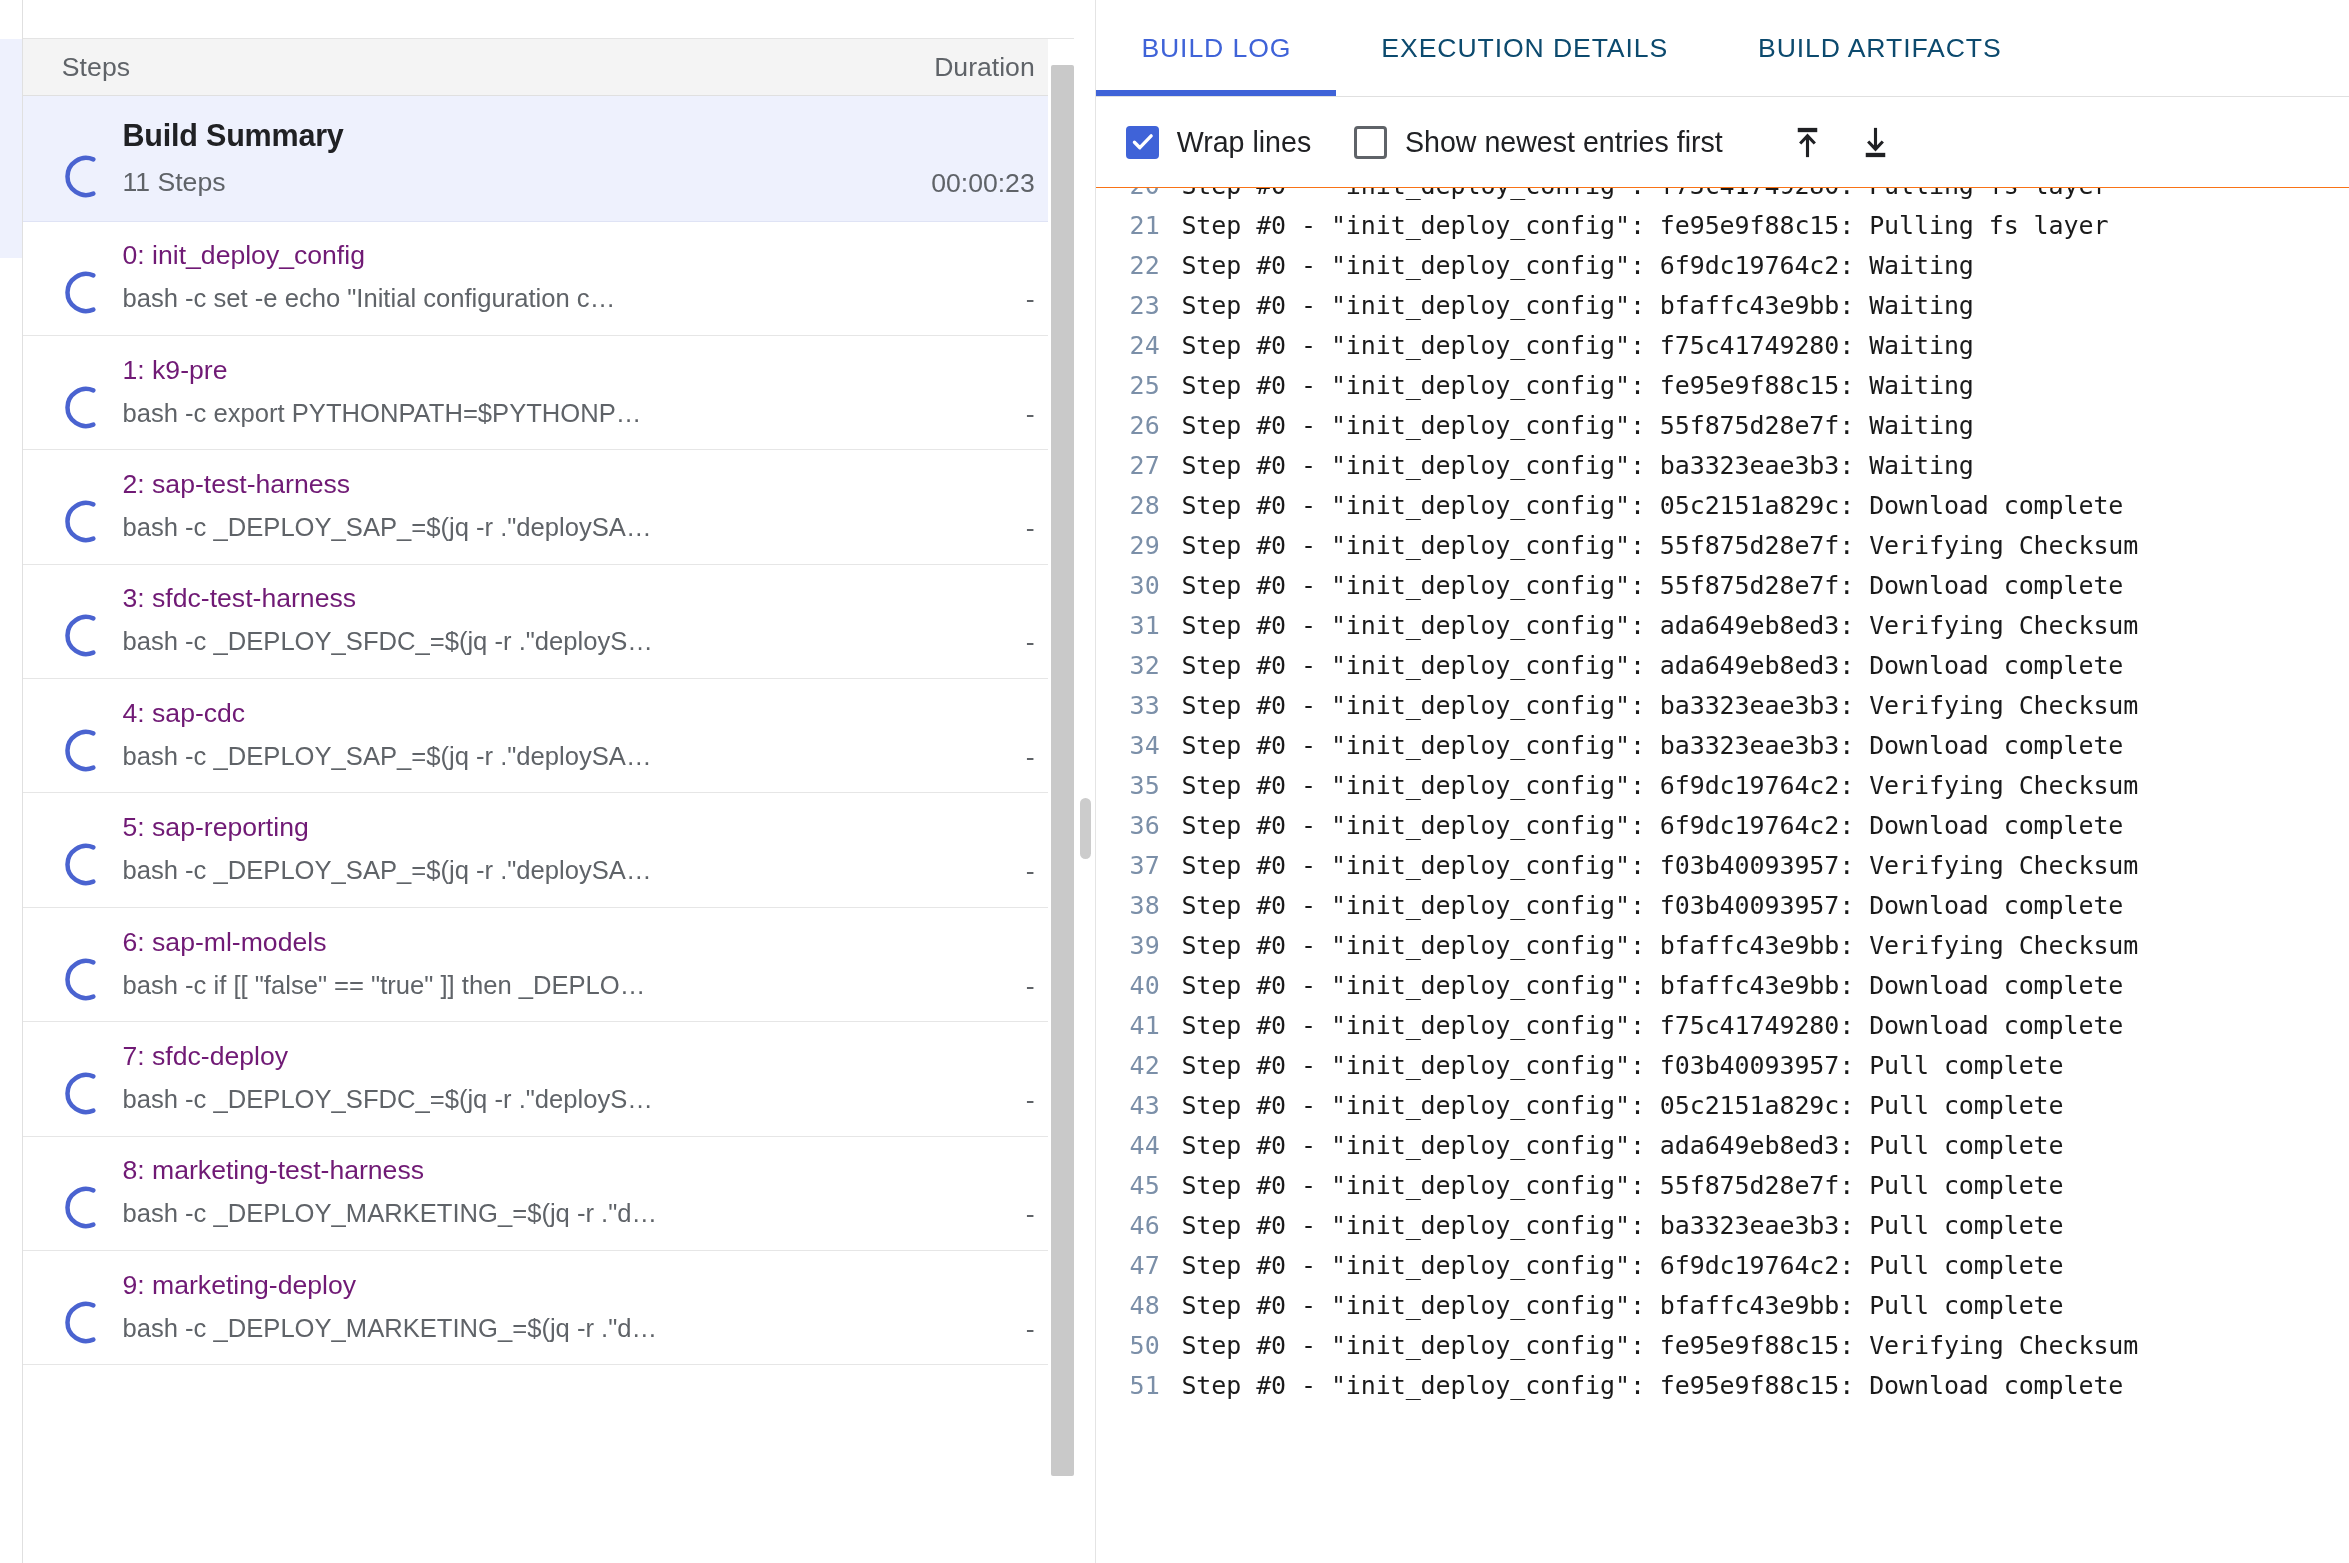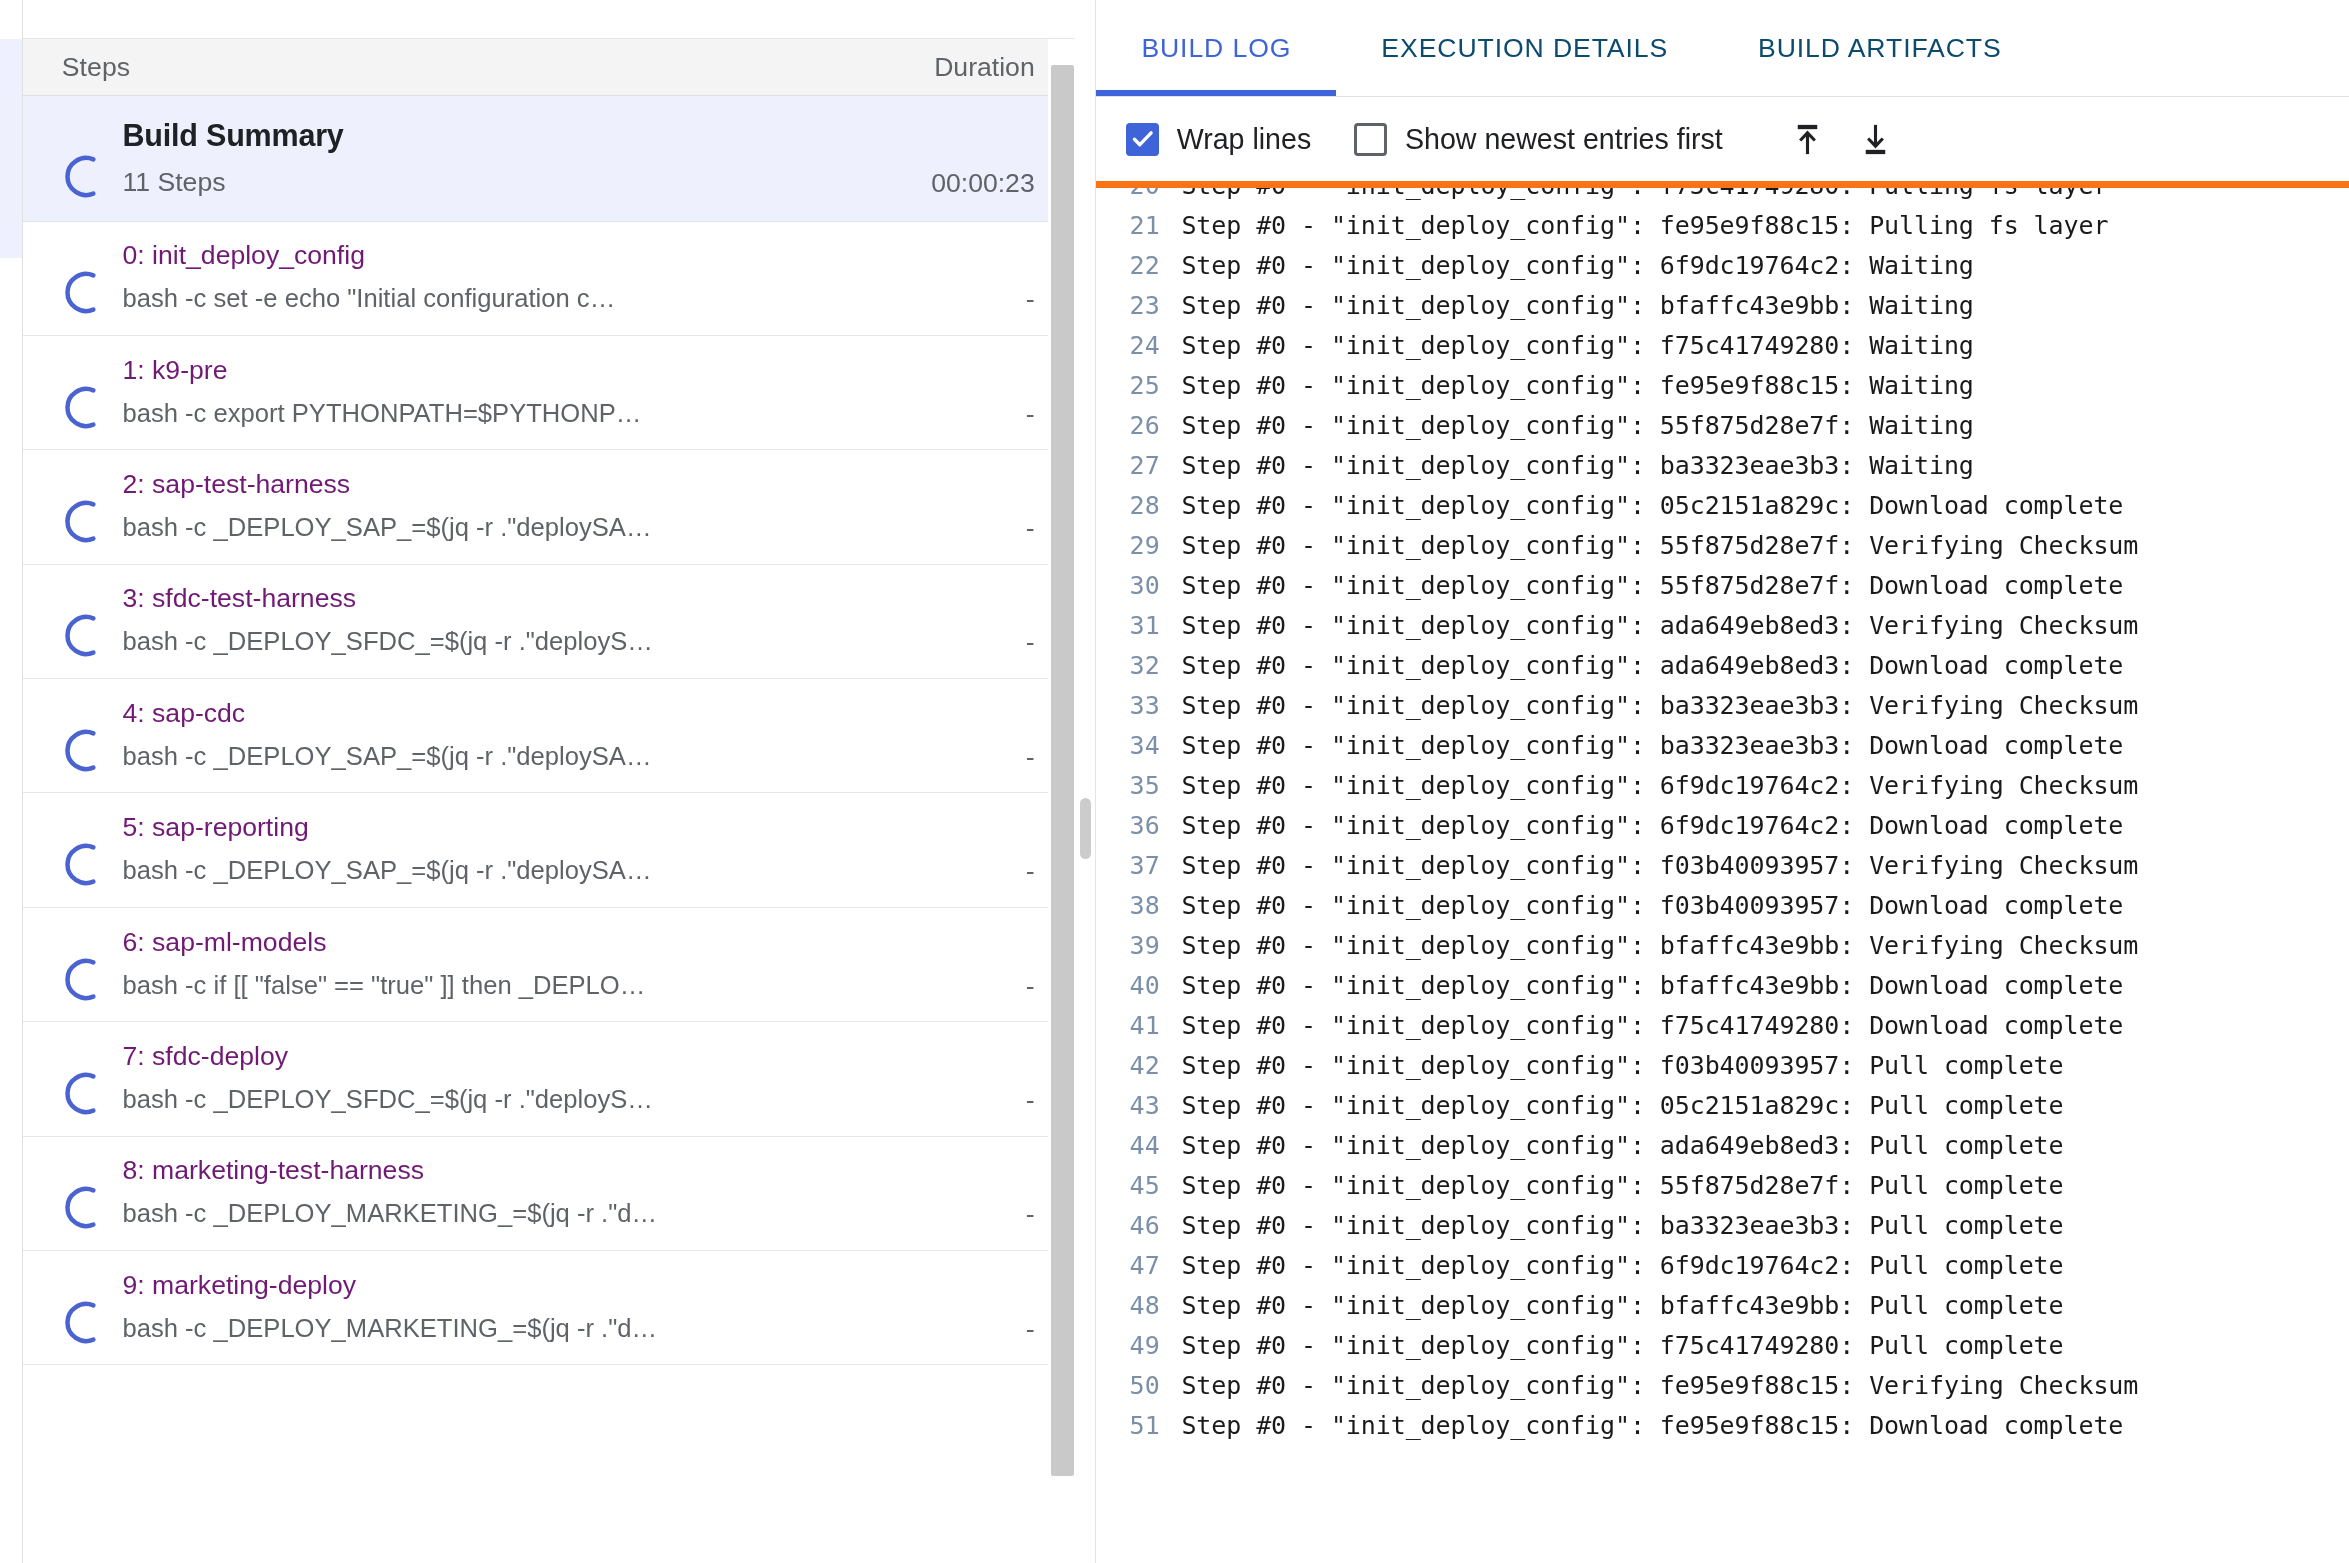--- a/index.html
+++ b/index.html
@@ -226,21 +226,21 @@
     height: 5.9px;
     background: #3f63d8;
   }
 
   .controls-row {
     height: 91px;
     flex: 0 0 91px;
     display: flex;
     align-items: center;
     padding-left: 29.6px;
-    border-bottom: 7px solid #f97316;
+    border-bottom: 1px solid #f97316;
     background: #ffffff;
   }
   .cb-group {
     display: flex;
     align-items: center;
     margin-right: 43px;
     cursor: pointer;
   }
   .cb-box {
     width: 33px; height: 33px;
@@ -546,20 +546,19 @@
           <div class="log-line"><span class="ln-num">39</span><span class="ln-text">Step #0 - "init_deploy_config": bfaffc43e9bb: Verifying Checksum</span></div>
           <div class="log-line"><span class="ln-num">40</span><span class="ln-text">Step #0 - "init_deploy_config": bfaffc43e9bb: Download complete</span></div>
           <div class="log-line"><span class="ln-num">41</span><span class="ln-text">Step #0 - "init_deploy_config": f75c41749280: Download complete</span></div>
           <div class="log-line"><span class="ln-num">42</span><span class="ln-text">Step #0 - "init_deploy_config": f03b40093957: Pull complete</span></div>
           <div class="log-line"><span class="ln-num">43</span><span class="ln-text">Step #0 - "init_deploy_config": 05c2151a829c: Pull complete</span></div>
           <div class="log-line"><span class="ln-num">44</span><span class="ln-text">Step #0 - "init_deploy_config": ada649eb8ed3: Pull complete</span></div>
           <div class="log-line"><span class="ln-num">45</span><span class="ln-text">Step #0 - "init_deploy_config": 55f875d28e7f: Pull complete</span></div>
           <div class="log-line"><span class="ln-num">46</span><span class="ln-text">Step #0 - "init_deploy_config": ba3323eae3b3: Pull complete</span></div>
           <div class="log-line"><span class="ln-num">47</span><span class="ln-text">Step #0 - "init_deploy_config": 6f9dc19764c2: Pull complete</span></div>
           <div class="log-line"><span class="ln-num">48</span><span class="ln-text">Step #0 - "init_deploy_config": bfaffc43e9bb: Pull complete</span></div>
-          <div class="log-line"><span class="ln-num">49</span><span class="ln-text">Step #0 - "init_deploy_config": f75c41749280: Pull complete</span></div>
           <div class="log-line"><span class="ln-num">50</span><span class="ln-text">Step #0 - "init_deploy_config": fe95e9f88c15: Verifying Checksum</span></div>
           <div class="log-line"><span class="ln-num">51</span><span class="ln-text">Step #0 - "init_deploy_config": fe95e9f88c15: Download complete</span></div>
         </div>
     </div>
   </div>
 </div>
 
 
 </body></html>

